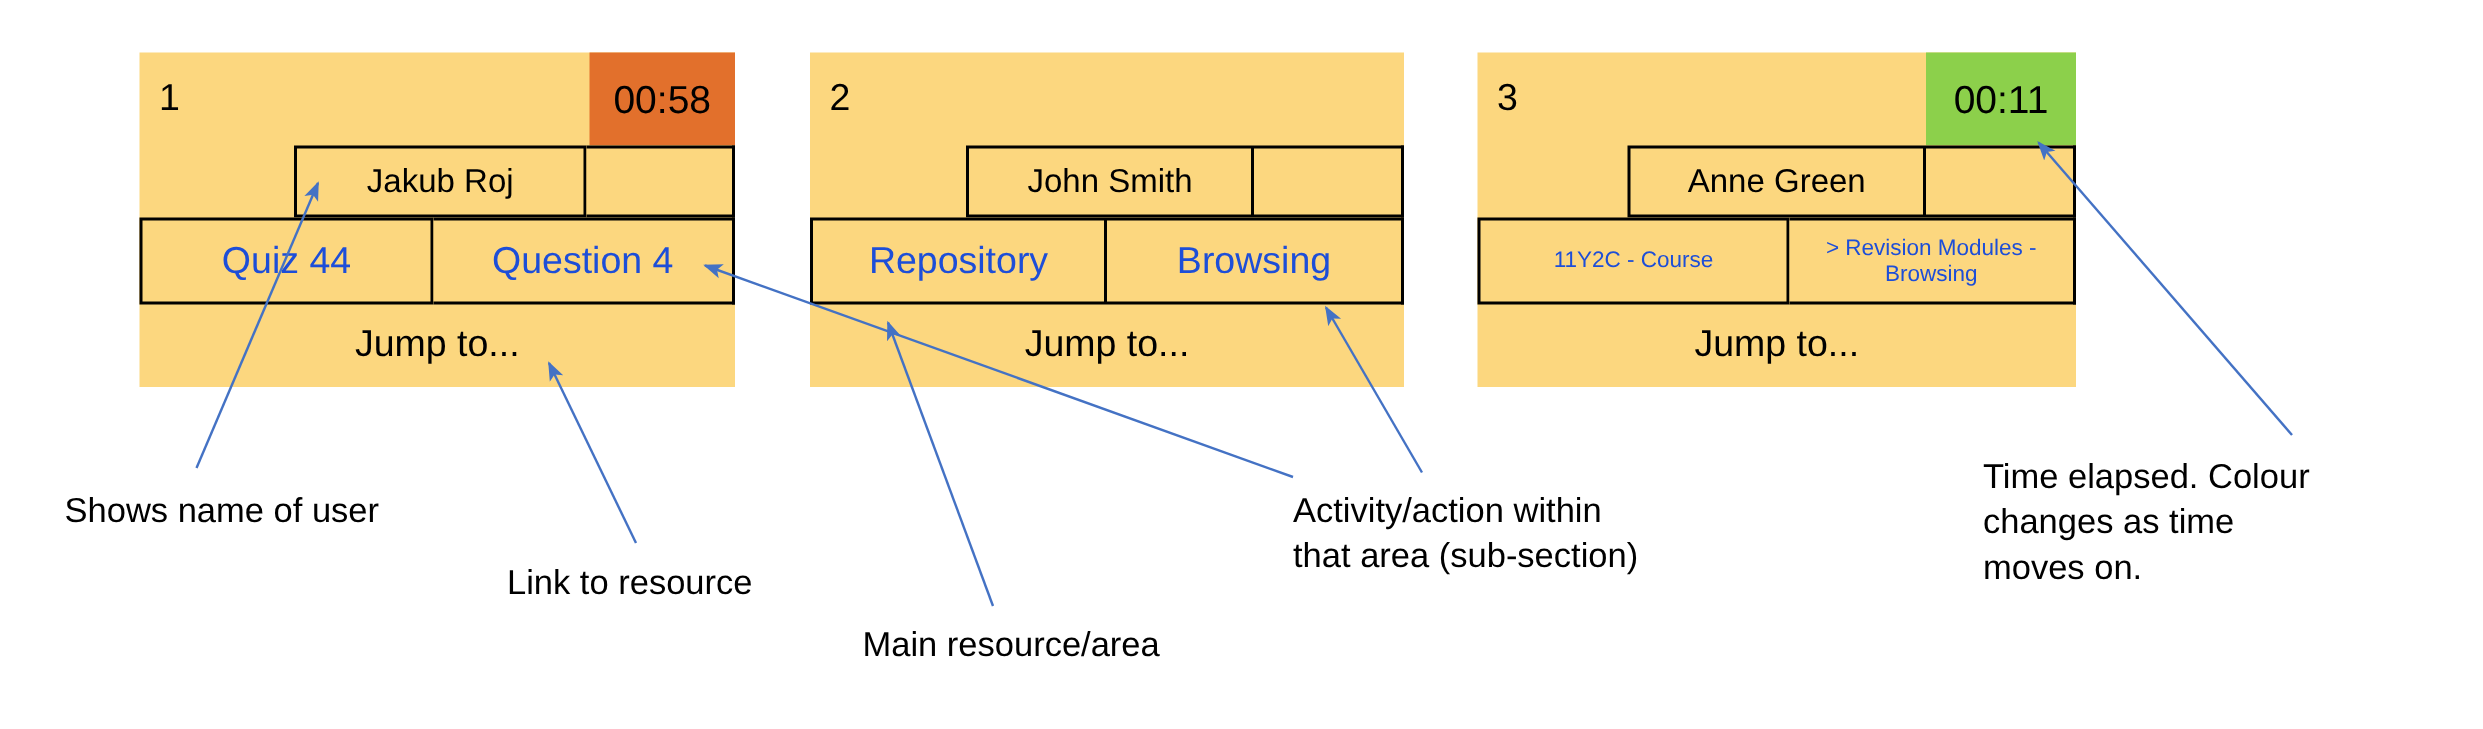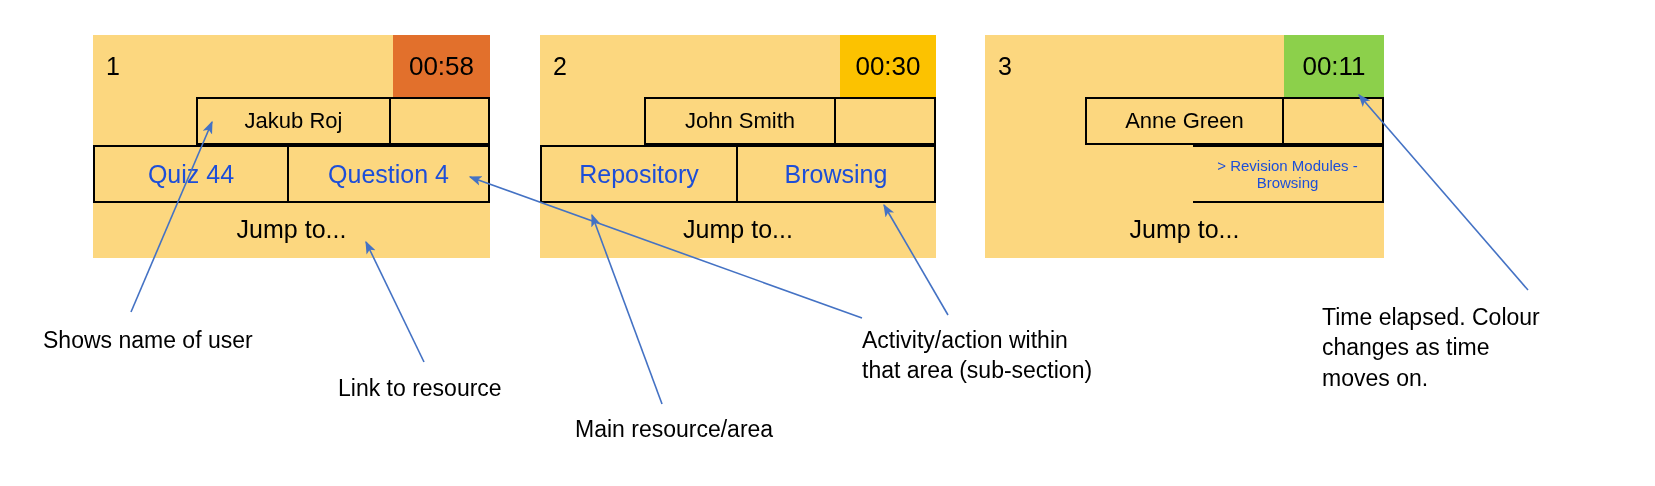--- a/index.html
+++ b/index.html
@@ -159,23 +159,20 @@
 
   <div class="jump-row">
     <span>Jump to...</span>
   </div>
 </div>
 
 <div class="session-card" style="left:540px; top:35px; width:396px; height:223px;">
 
   <div class="card-header">
     <span class="card-index">2</span>
-    <div class="card-timer" style="width:96px; background:#fcc200;">
-      <span>00:30</span>
-    </div>
   </div>
 
   <div class="name-row">
     <div class="name-box" style="left:104px; width:192px;">
       <span>John Smith</span>
     </div>
     <div class="name-pad" style="left:296px; width:100px;"></div>
   </div>
 
   <div class="resource-row">
@@ -202,20 +199,23 @@
   </div>
 
   <div class="name-row">
     <div class="name-box" style="left:100px; width:199px;">
       <span>Anne Green</span>
     </div>
     <div class="name-pad" style="left:299px; width:100px;"></div>
   </div>
 
   <div class="resource-row">
+    <div class="res-cell small" style="left:0px; width:208px;">
+      <span>11Y2C - Course</span>
+    </div>
     <div class="res-cell small sub" style="left:208px; width:191px;">
       <span>&gt; Revision Modules - Browsing</span>
     </div>
   </div>
 
   <div class="jump-row">
     <span>Jump to...</span>
   </div>
 </div>
 

